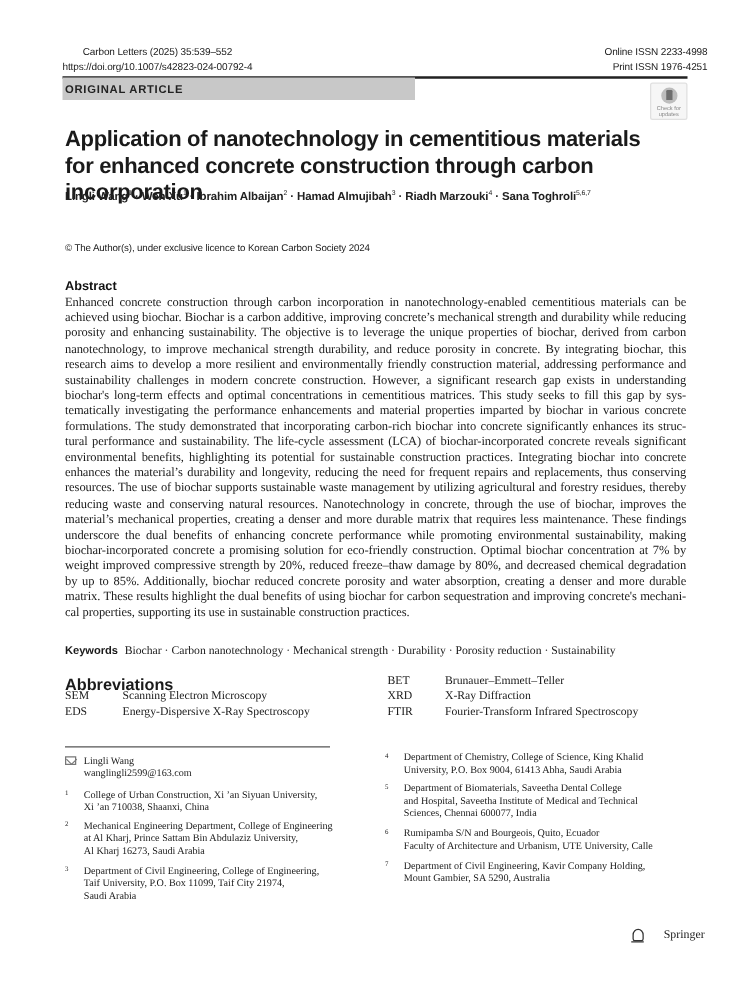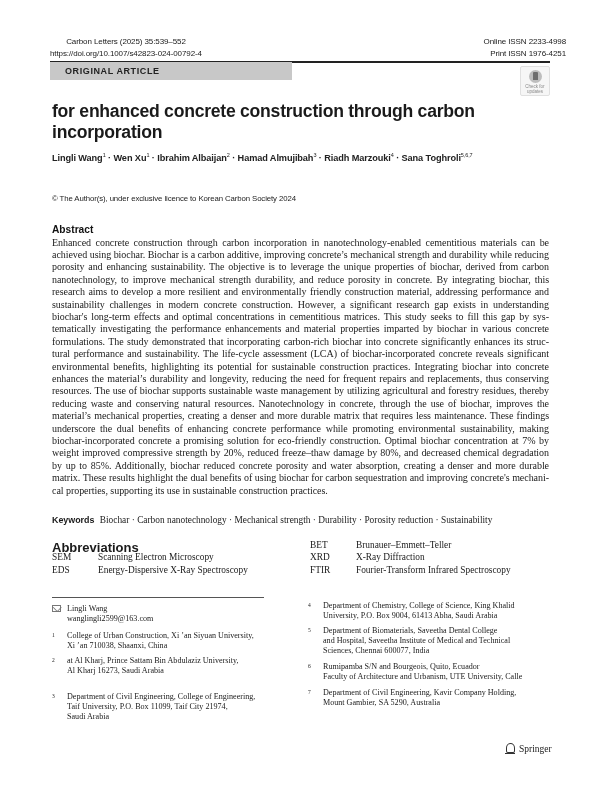--- a/index.html
+++ b/index.html
@@ -5,21 +5,21 @@
     * { margin: 0; padding: 0; box-sizing: border-box; }
     html, body { width: 600px; height: 797px; background: #ffffff; overflow: hidden; }
     body { position: relative; color: #1a1a1a; }
     .sans { font-family: "Liberation Sans", "DejaVu Sans", sans-serif; }
     .serif { font-family: "Liberation Serif", "DejaVu Serif", serif; }
 
     .journal-left { position: absolute; left: 50px; top: 36px; font-size: 8px; line-height: 12px; letter-spacing: -0.1px; text-align: center; }
     .journal-right { position: absolute; right: 34px; top: 36px; font-size: 8px; line-height: 12px; text-align: right; letter-spacing: -0.1px; }
 
     .top-rule { position: absolute; left: 50px; right: 50px; top: 61px; height: 1.6px; background: #222; }
-    .article-type { position: absolute; left: 50px; top: 62px; width: 242px; height: 18px; background: #c8c8c8; font-size: 9px; font-weight: bold; letter-spacing: 0.6px; padding-left: 15px; line-height: 18px; color: #222; }
+    .article-type { position: absolute; left: 50px; top: 62px; width: 282px; height: 18px; background: #c8c8c8; font-size: 9px; font-weight: bold; letter-spacing: 0.6px; padding-left: 2px; line-height: 18px; color: #222; }
 
     .check-updates { position: absolute; left: 520px; top: 66px; width: 30px; height: 30px; border: 1px solid #e0e0e0; border-radius: 2px; background: #f6f6f6; display: flex; flex-direction: column; align-items: center; }
     .cu-icon { margin-top: 3px; width: 13px; height: 13px; border-radius: 50%; background: #bdbdbd; position: relative; }
     .cu-icon::after { content: ""; position: absolute; left: 4px; top: 2px; width: 5px; height: 8px; background: #6e6e6e; border-radius: 1px 1px 0 0; }
     .cu-text { font-size: 4.5px; line-height: 5px; color: #888; text-align: center; margin-top: 1px; }
 
     .title { position: absolute; left: 52px; top: 101px; width: 500px; font-size: 17.6px; line-height: 21px; font-weight: bold; color: #1a1a1a; letter-spacing: -0.25px; }
     .authors { position: absolute; left: 52px; top: 152px; font-size: 9.2px; font-weight: bold; color: #222; letter-spacing: -0.1px; white-space: nowrap; }
     .authors sup { font-size: 5.5px; font-weight: normal; vertical-align: 4px; }
 
@@ -37,21 +37,21 @@
     .abbr-term { position: absolute; left: 0; top: 0; }
     .abbr-def { position: absolute; left: 46px; top: 0; }
 
     .foot-rule { position: absolute; left: 52px; top: 597px; width: 212px; height: 0.8px; background: #555; }
     .affil { position: absolute; font-size: 8.1px; line-height: 10px; color: #1a1a1a; }
     .affil .num { position: absolute; left: 0; top: -1px; font-size: 5.5px; }
     .affil .txt { position: absolute; left: 15px; top: 0; white-space: nowrap; }
     .mail-icon { position: absolute; left: 0; top: 1px; width: 9px; height: 6.5px; border: 0.8px solid #777; }
     .mail-icon::before { content: ""; position: absolute; left: 0.5px; top: -1px; width: 5.5px; height: 5.5px; border-right: 0.8px solid #777; border-bottom: 0.8px solid #777; transform: rotate(45deg) scale(0.9); transform-origin: center; left: 1px; top: -2px; }
 
-    .springer { position: absolute; left: 505px; top: 743px; font-size: 9.5px; display: flex; align-items: center; gap: 4px; color: #222; }
+    .springer { position: absolute; left: 505px; top: 743px; font-size: 9.5px; display: flex; align-items: flex-start; gap: 16px; color: #222; }
     .springer-icon { width: 10px; height: 11px; position: relative; }
     .springer-icon::before { content: ""; position: absolute; left: 1px; top: 0; width: 7px; height: 8px; border: 0.9px solid #333; border-radius: 50% 50% 20% 20%; }
     .springer-icon::after { content: ""; position: absolute; left: 0; bottom: 0; width: 10px; height: 1.2px; background: #333; }
   </style>
 </head>
 <body>
 
 <div class="journal-left sans">
   <div>Carbon Letters (2025) 35:539–552</div>
   <div>https://doi.org/10.1007/s42823-024-00792-4</div>
@@ -66,20 +66,21 @@
 
 <div class="check-updates sans">
   <div class="cu-icon"></div>
   <div class="cu-text">
     <div>Check for</div>
     <div>updates</div>
   </div>
 </div>
 
 <h1 class="title sans">
+  <div>Application of nanotechnology in cementitious materials</div>
   <div>for enhanced concrete construction through carbon incorporation</div>
 </h1>
 
 <div class="authors sans" id="authors"><span>Lingli Wang<sup>1</sup></span><span> · </span><span>Wen Xu<sup>1</sup></span><span> · </span><span>Ibrahim Albaijan<sup>2</sup></span><span> · </span><span>Hamad Almujibah<sup>3</sup></span><span> · </span><span>Riadh Marzouki<sup>4</sup></span><span> · </span><span>Sana Toghroli<sup>5,6,7</sup></span></div>
 
 <div class="dates sans">
   <div>© The Author(s), under exclusive licence to Korean Carbon Society 2024</div>
 </div>
 
 <div class="abstract-head sans">Abstract</div>
@@ -128,20 +129,21 @@
     <div class="affil serif" style="left: 52px; top: 631px;">
       <span class="num">1</span>
       <div class="txt">
         <div>College of Urban Construction, Xi ’an Siyuan University,</div>
         <div>Xi ’an 710038, Shaanxi, China</div>
       </div>
     </div>
     <div class="affil serif" style="left: 52px; top: 656px;">
       <span class="num">2</span>
       <div class="txt">
+        <div>Mechanical Engineering Department, College of Engineering</div>
         <div>at Al Kharj, Prince Sattam Bin Abdulaziz University,</div>
         <div>Al Kharj 16273, Saudi Arabia</div>
       </div>
     </div>
     <div class="affil serif" style="left: 52px; top: 692px;">
       <span class="num">3</span>
       <div class="txt">
         <div>Department of Civil Engineering, College of Engineering,</div>
         <div>Taif University, P.O. Box 11099, Taif City 21974,</div>
         <div>Saudi Arabia</div>

